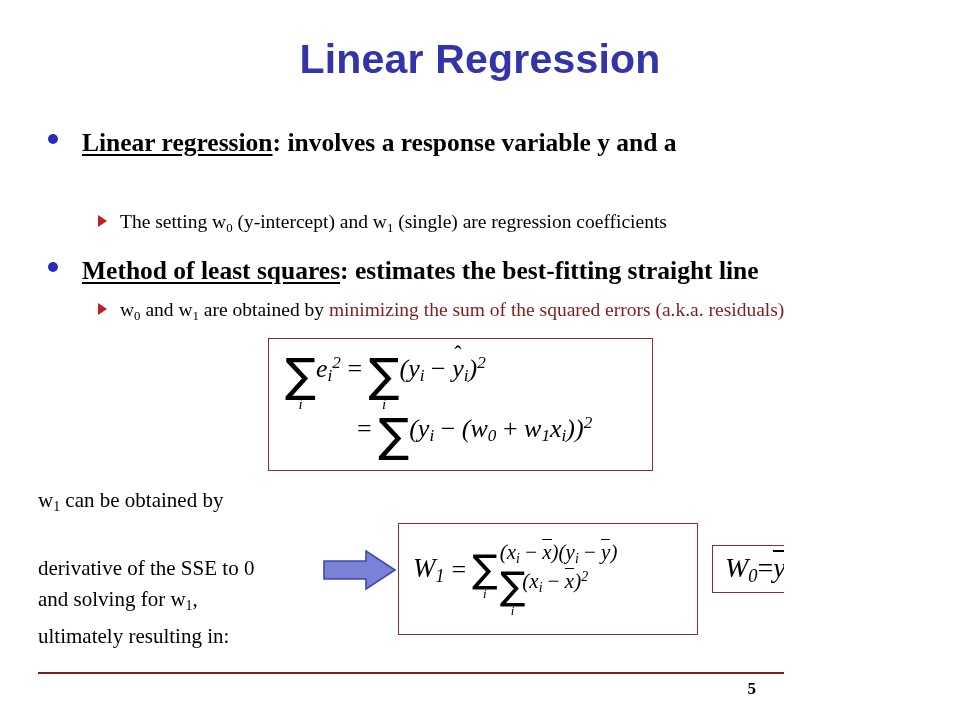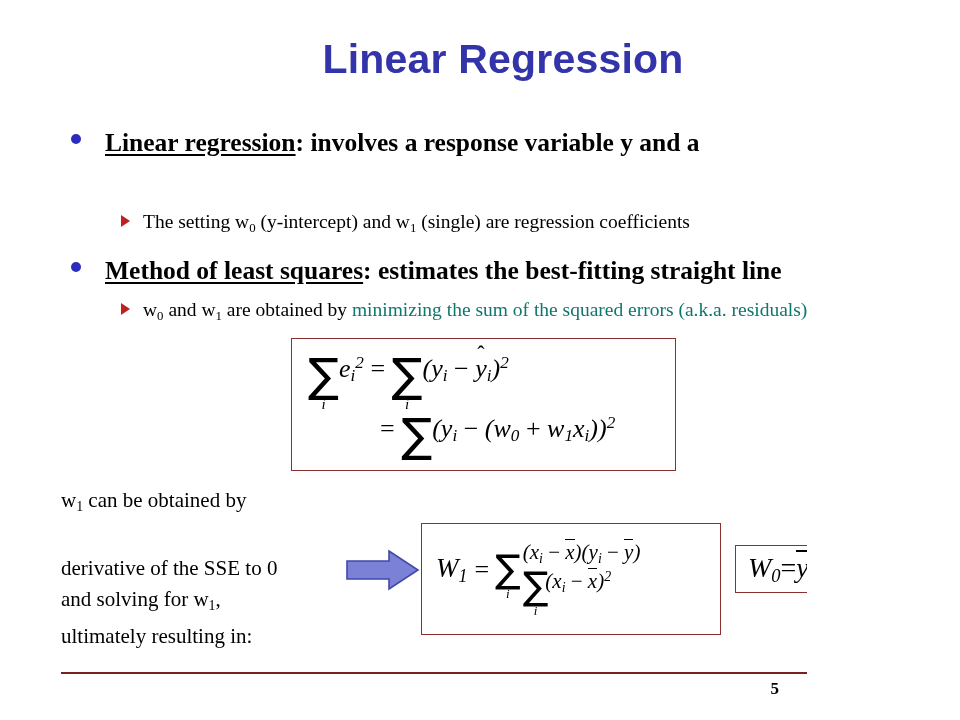--- a/index.html
+++ b/index.html
@@ -8,21 +8,20 @@
     background: #ffffff;
   }
   #slide {
     position: relative;
     width: 784px;
     height: 720px;
     background: #ffffff;
     overflow: hidden;
     font-family: "Liberation Serif", "DejaVu Serif", serif;
     color: #000000;
-    margin-left: 23px;
   }
 
   
   #title {
     position: absolute;
     left: 0;
     top: 36px;
     width: 960px;
     text-align: center;
     font-family: "Liberation Sans", "DejaVu Sans", sans-serif;
@@ -74,21 +73,21 @@
     width: 0;
     height: 0;
     border-left: 9px solid #c0201f;
     border-top: 6px solid transparent;
     border-bottom: 6px solid transparent;
   }
   .bullet-l2 .b2text {
     display: block;
     margin-left: 22px;
   }
-  .red { color: #0f766e; }
+  .red { color: #7f1d1d; }
 
   sub { font-size: 0.66em; vertical-align: -0.28em; }
   sup { font-size: 0.66em; vertical-align: 0.5em; }
 
   .arrow-glyph {
     font-family: "DejaVu Sans", sans-serif;
     font-weight: normal;
     font-size: 23px;
   }
 

